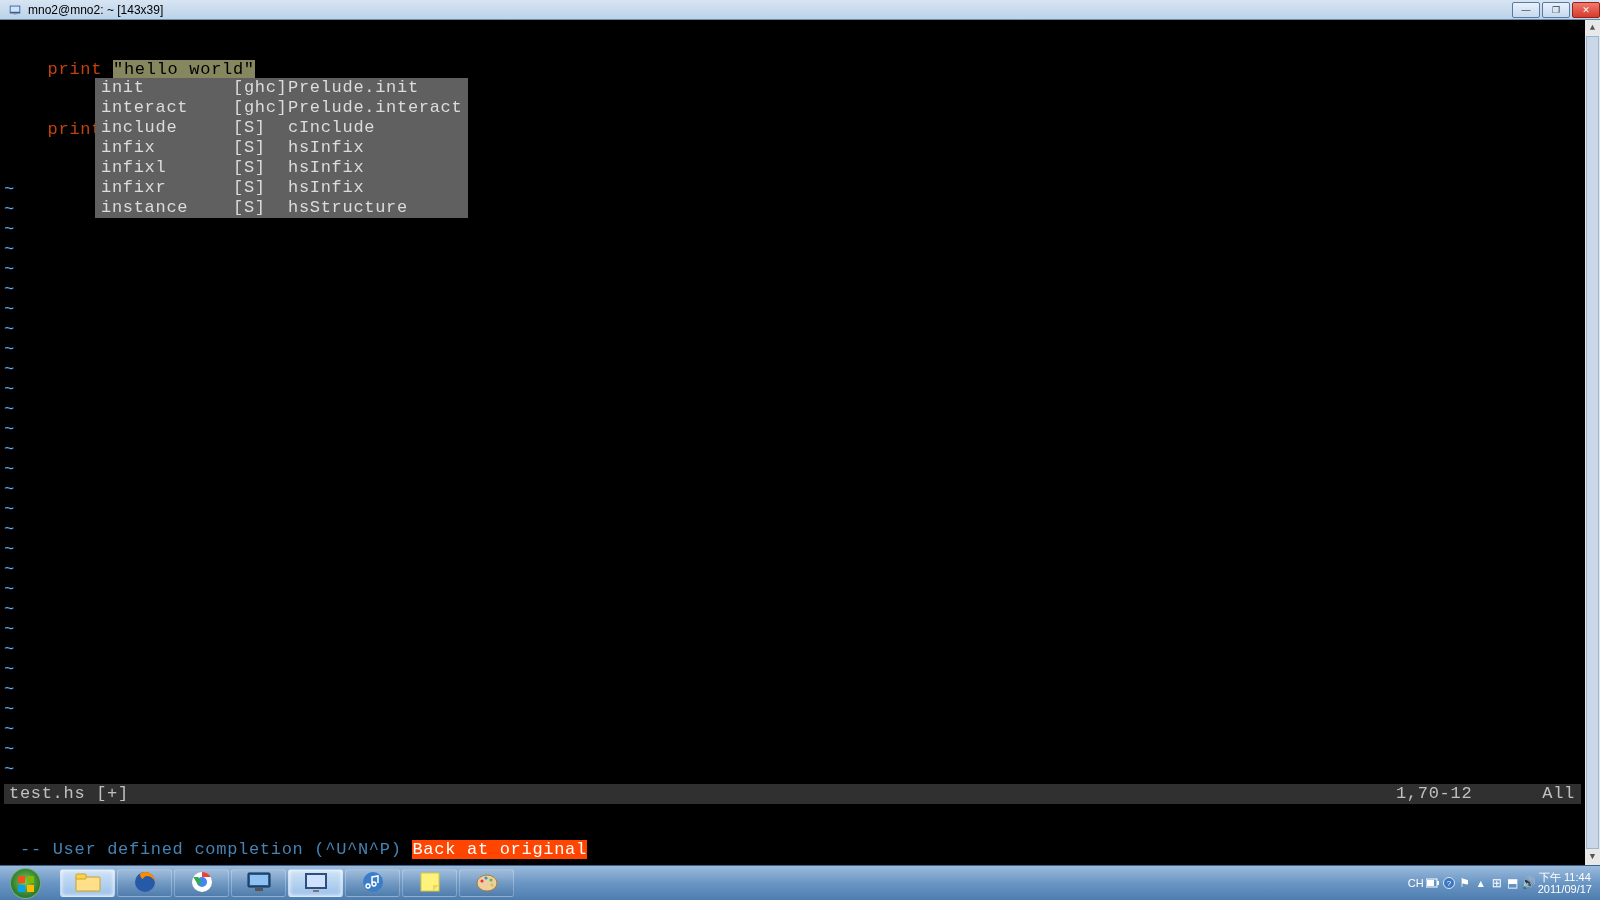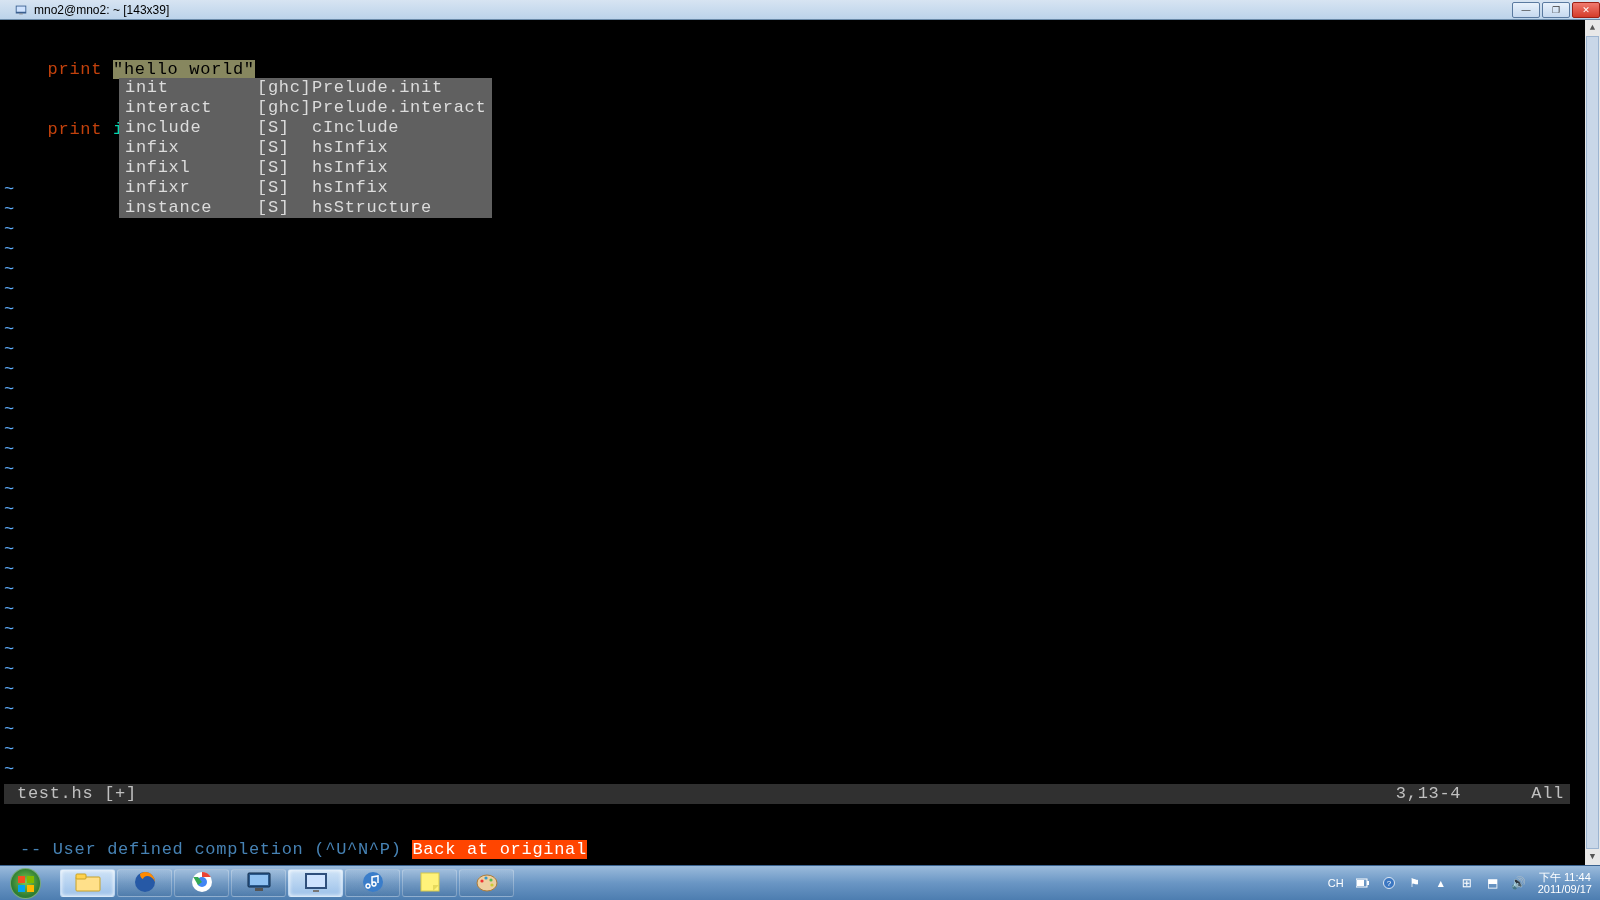--- a/index.html
+++ b/index.html
@@ -12,21 +12,21 @@
     background: #000;
     position: relative;
   }
   
   .titlebar {
     height: 20px;
     background: linear-gradient(#d7e4f2, #bcd3ea);
     border-bottom: 1px solid #6b8aa8;
     display: flex;
     align-items: center;
-    padding-left: 14px;
+    padding-left: 8px;
     font-family: "Segoe UI", Tahoma, sans-serif;
     font-size: 12px;
     color: #000;
   }
   .titlebar .app-icon { width: 14px; height: 14px; margin-right: 6px; display:inline-flex; }
   .titlebar .title-text { flex: 0 0 auto; }
   .titlebar .spacer { flex: 1; }
   .win-btn {
     width: 28px; height: 16px;
     border: 1px solid #5a7aa0;
@@ -51,35 +51,35 @@
   .kw-eq   { color: #af87d7; }
   .kw-do   { color: #d7af5f; }
   .kw-print{ color: #c2410c; }
   .str-bg  { background: #87875f; color:#000; }
   .cur-in  { color: #00d7af; }
   .cursor  { background: #00ff00; color:#000; }
   .tilde   { color: #5fafff; }
   
   .popup {
     position: absolute;
-    left: 115px; top: 58px;
+    left: 91px; top: 58px;
     background: #606060;
     color: #dcdcdc;
     padding: 0 6px;
   }
   .popup .row { height: 20px; display:flex; }
   .popup .col-name { width: 90px; }
   .popup .col-src  { width: 55px; margin-left: 42px; }
   .popup .col-desc { }
   
   .statusline {
-    position:absolute; left:0; right:26px; bottom:61px; height:20px;
+    position:absolute; left:0; right:15px; bottom:61px; height:20px;
     background:#303030; color:#c0c0c0;
     display:flex; align-items:center;
-    padding-left:13px; letter-spacing:0.7px;
+    padding-left:5px; letter-spacing:0.7px;
   }
   .statusline .sl-file { flex:0 0 auto; }
   .statusline .sl-fill { flex:1; }
   .statusline .sl-pos { margin-right: 70px; }
   .statusline .sl-all { margin-right: 6px; }
   
   .msgline {
     position:absolute; left:16px; right:0; bottom:5px; height:20px;
     background:#000; color:#666;
     letter-spacing:0.7px;
@@ -107,21 +107,21 @@
     margin-left:10px; margin-right:18px;
   }
   .tb-item {
     width:55px; margin:3px 1px;
     border:1px solid rgba(255,255,255,.25);
     background: linear-gradient(rgba(255,255,255,.15), rgba(0,0,0,.05));
     border-radius:3px;
     display:flex; align-items:center; justify-content:center;
   }
   .tb-item.active { background:linear-gradient(#cfe3f7,#9cc1e9); box-shadow:inset 0 0 4px #fff; }
-  .tray { margin-left:auto; display:flex; align-items:center; gap:12px; padding-right:8px; }
+  .tray { margin-left:auto; display:flex; align-items:center; gap:2px; padding-right:8px; }
   .tray .lang { font-size:11px; }
   .tray .clock { text-align:center; font-size:11px; line-height:12px; }
   .tray-icon { width:14px; height:14px; display:inline-flex; align-items:center; justify-content:center; }
 </style>
 </head>
 <body>
 
 <div class="titlebar">
   <span class="app-icon">
     <svg viewBox="0 0 16 16" width="14" height="14">
@@ -142,21 +142,21 @@
   <div class="line"><span>    </span><span class="kw-print">print</span> <span class="cur-in">in</span><span class="cursor"> </span></div>
   <div id="tilde-container"><div class="line tilde">~</div><div class="line tilde">~</div><div class="line tilde">~</div><div class="line tilde">~</div><div class="line tilde">~</div><div class="line tilde">~</div><div class="line tilde">~</div><div class="line tilde">~</div><div class="line tilde">~</div><div class="line tilde">~</div><div class="line tilde">~</div><div class="line tilde">~</div><div class="line tilde">~</div><div class="line tilde">~</div><div class="line tilde">~</div><div class="line tilde">~</div><div class="line tilde">~</div><div class="line tilde">~</div><div class="line tilde">~</div><div class="line tilde">~</div><div class="line tilde">~</div><div class="line tilde">~</div><div class="line tilde">~</div><div class="line tilde">~</div><div class="line tilde">~</div><div class="line tilde">~</div><div class="line tilde">~</div><div class="line tilde">~</div><div class="line tilde">~</div><div class="line tilde">~</div><div class="line tilde">~</div></div>
 
   
   <div class="popup" id="popup"><div class="row"><span class="col-name">init</span><span class="col-src">[ghc]</span><span class="col-desc">Prelude.init</span></div><div class="row"><span class="col-name">interact</span><span class="col-src">[ghc]</span><span class="col-desc">Prelude.interact</span></div><div class="row"><span class="col-name">include</span><span class="col-src">[S]</span><span class="col-desc">cInclude</span></div><div class="row"><span class="col-name">infix</span><span class="col-src">[S]</span><span class="col-desc">hsInfix</span></div><div class="row"><span class="col-name">infixl</span><span class="col-src">[S]</span><span class="col-desc">hsInfix</span></div><div class="row"><span class="col-name">infixr</span><span class="col-src">[S]</span><span class="col-desc">hsInfix</span></div><div class="row"><span class="col-name">instance</span><span class="col-src">[S]</span><span class="col-desc">hsStructure</span></div></div>
 
   
   <div class="statusline">
     <span class="sl-file">test.hs [+]</span>
     <span class="sl-fill"></span>
-    <span class="sl-pos">3,13-4</span>
+    <span class="sl-pos">1,70-12</span>
     <span class="sl-all">All</span>
   </div>
   
   <div class="msgline"><span class="msg-lead">-- User defined completion (^U^N^P) </span><span class="msg-orig">Back at original</span></div>
 </div>
 
 <div class="scrollbar">
   <div class="arrow up">▲</div>
   <div class="thumb"></div>
   <div class="arrow down">▼</div>

